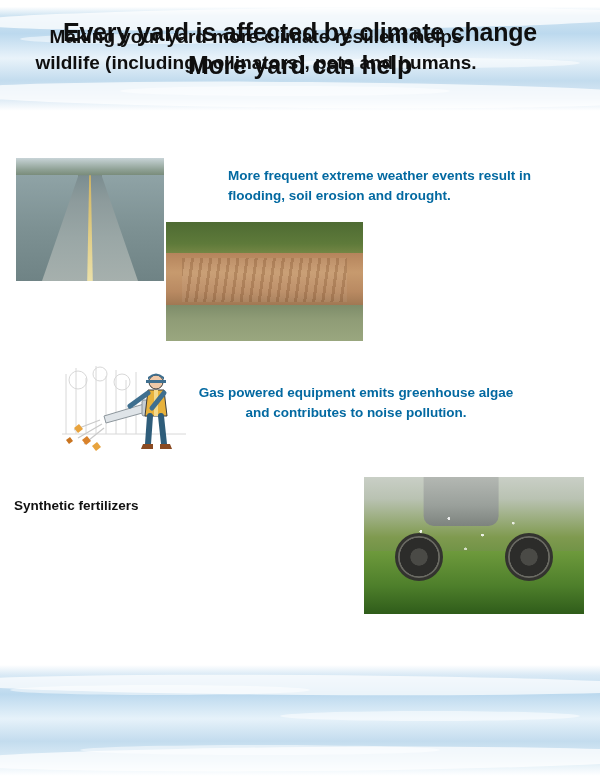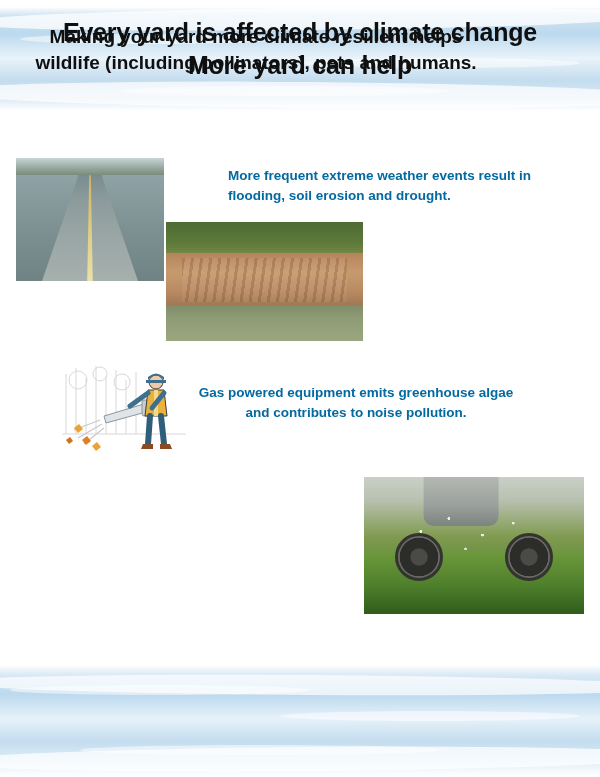--- a/index.html
+++ b/index.html
@@ -341,20 +341,21 @@
 
       <path d="M83 84 l10 0 l0 5 l-12 0 z" fill="#8a4a22"></path>
       <path d="M100 84 l10 0 l2 5 l-12 0 z" fill="#8a4a22"></path>
     </g>
   </svg>
 </div>
 
 <div class="body-text" id="text-gas-equipment">Gas powered equipment emits greenhouse algae and contributes to noise pollution.</div>
 
 <div id="fertilizer-block">
+  <div id="fertilizer-heading">Synthetic fertilizers</div>
 </div>
 
 <div class="photo" id="photo-spreader">
   <div class="hopper"></div>
   <div class="grass"></div>
   <div class="spray"></div>
   <div class="wheel left"></div>
   <div class="wheel right"></div>
 </div>
 

